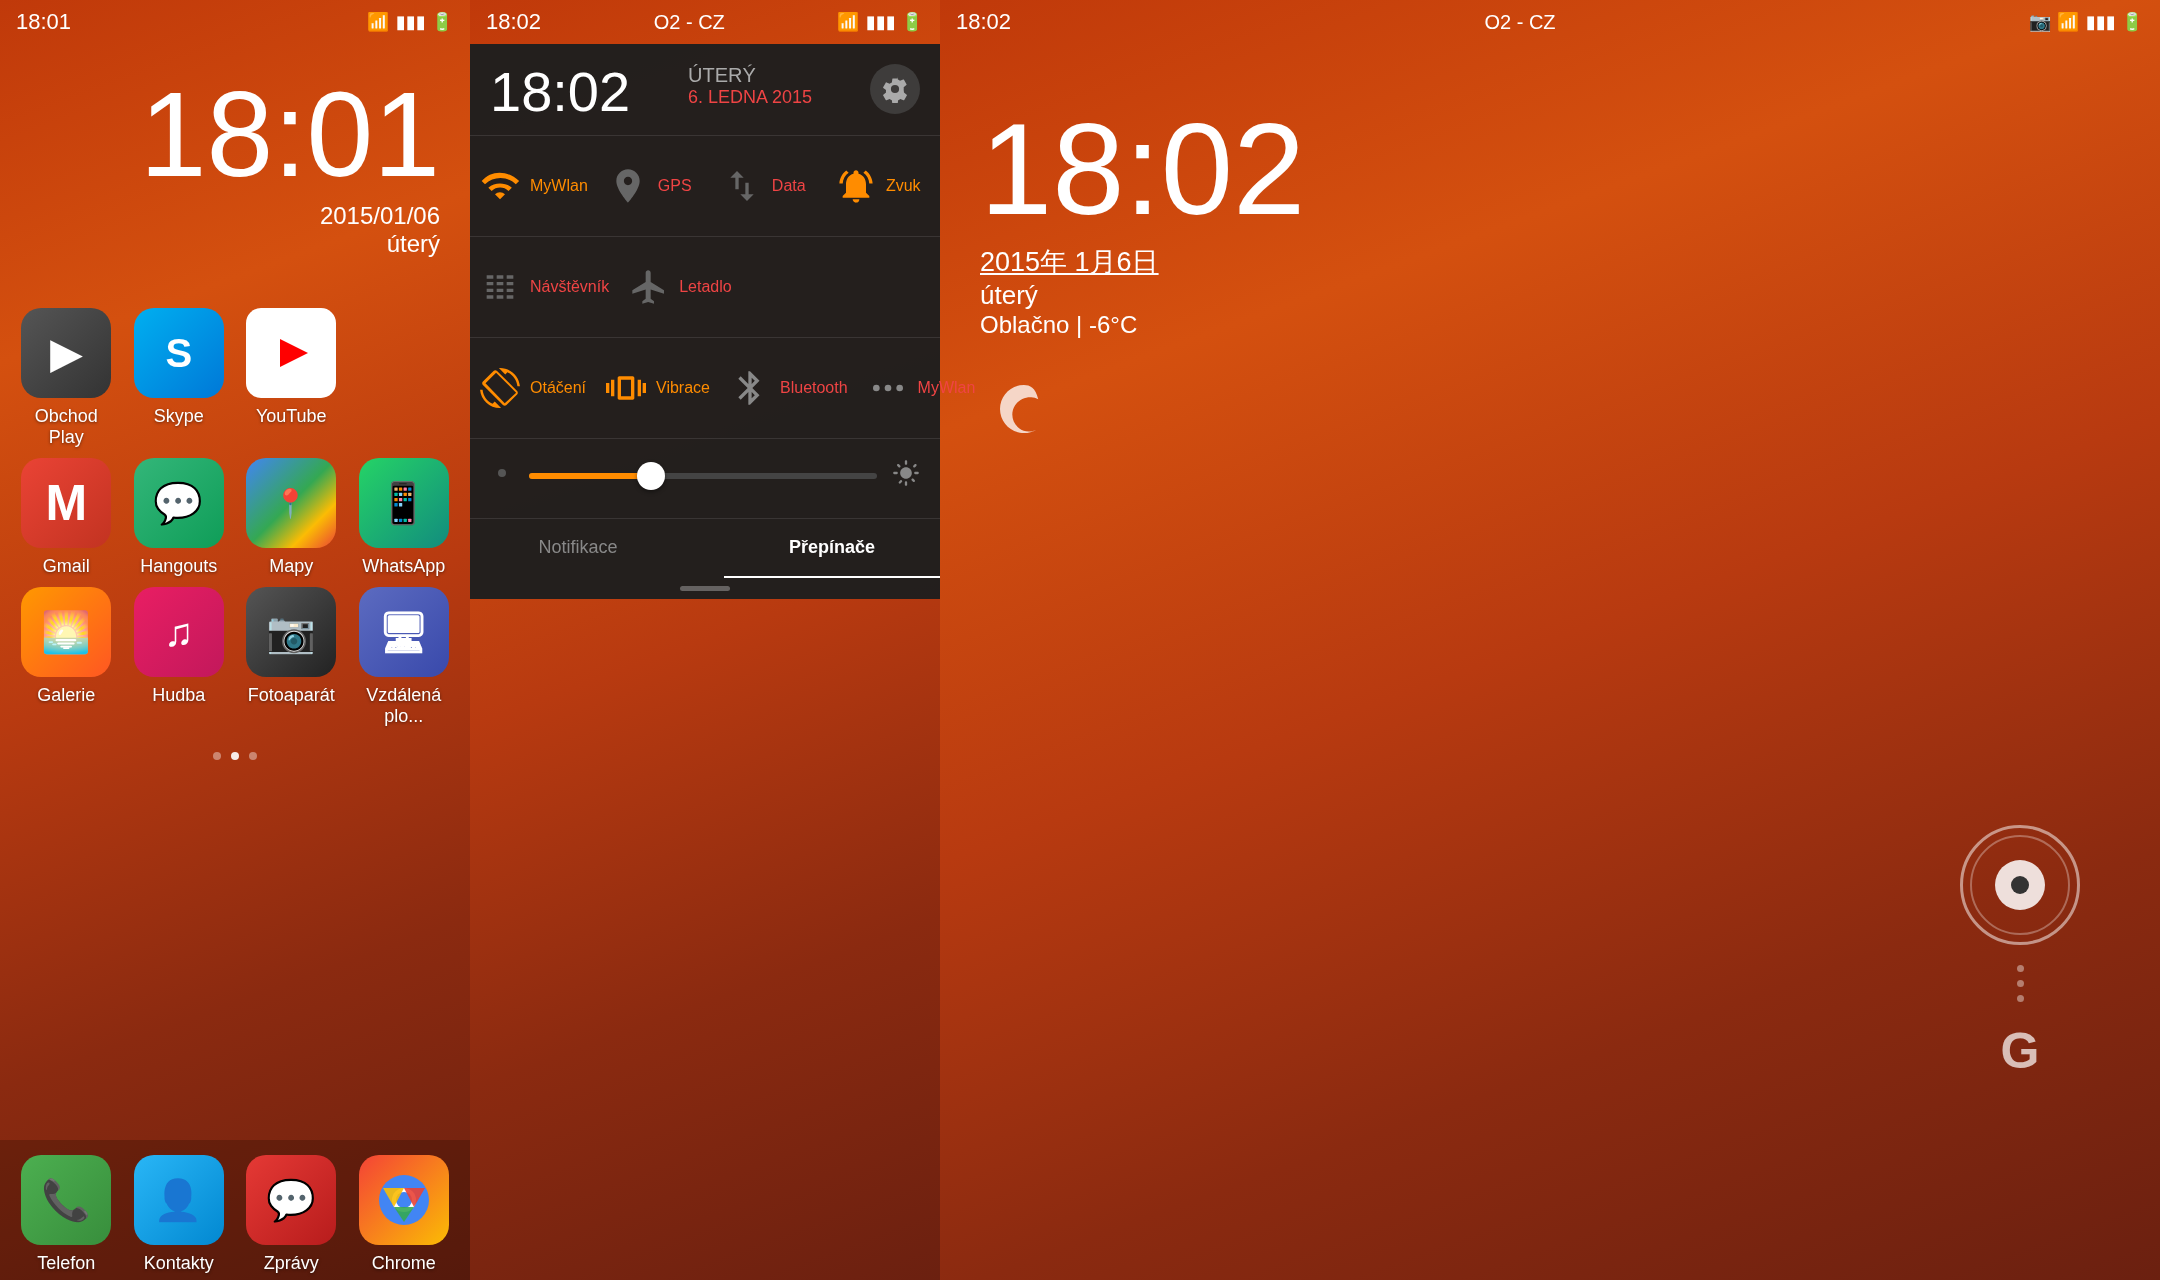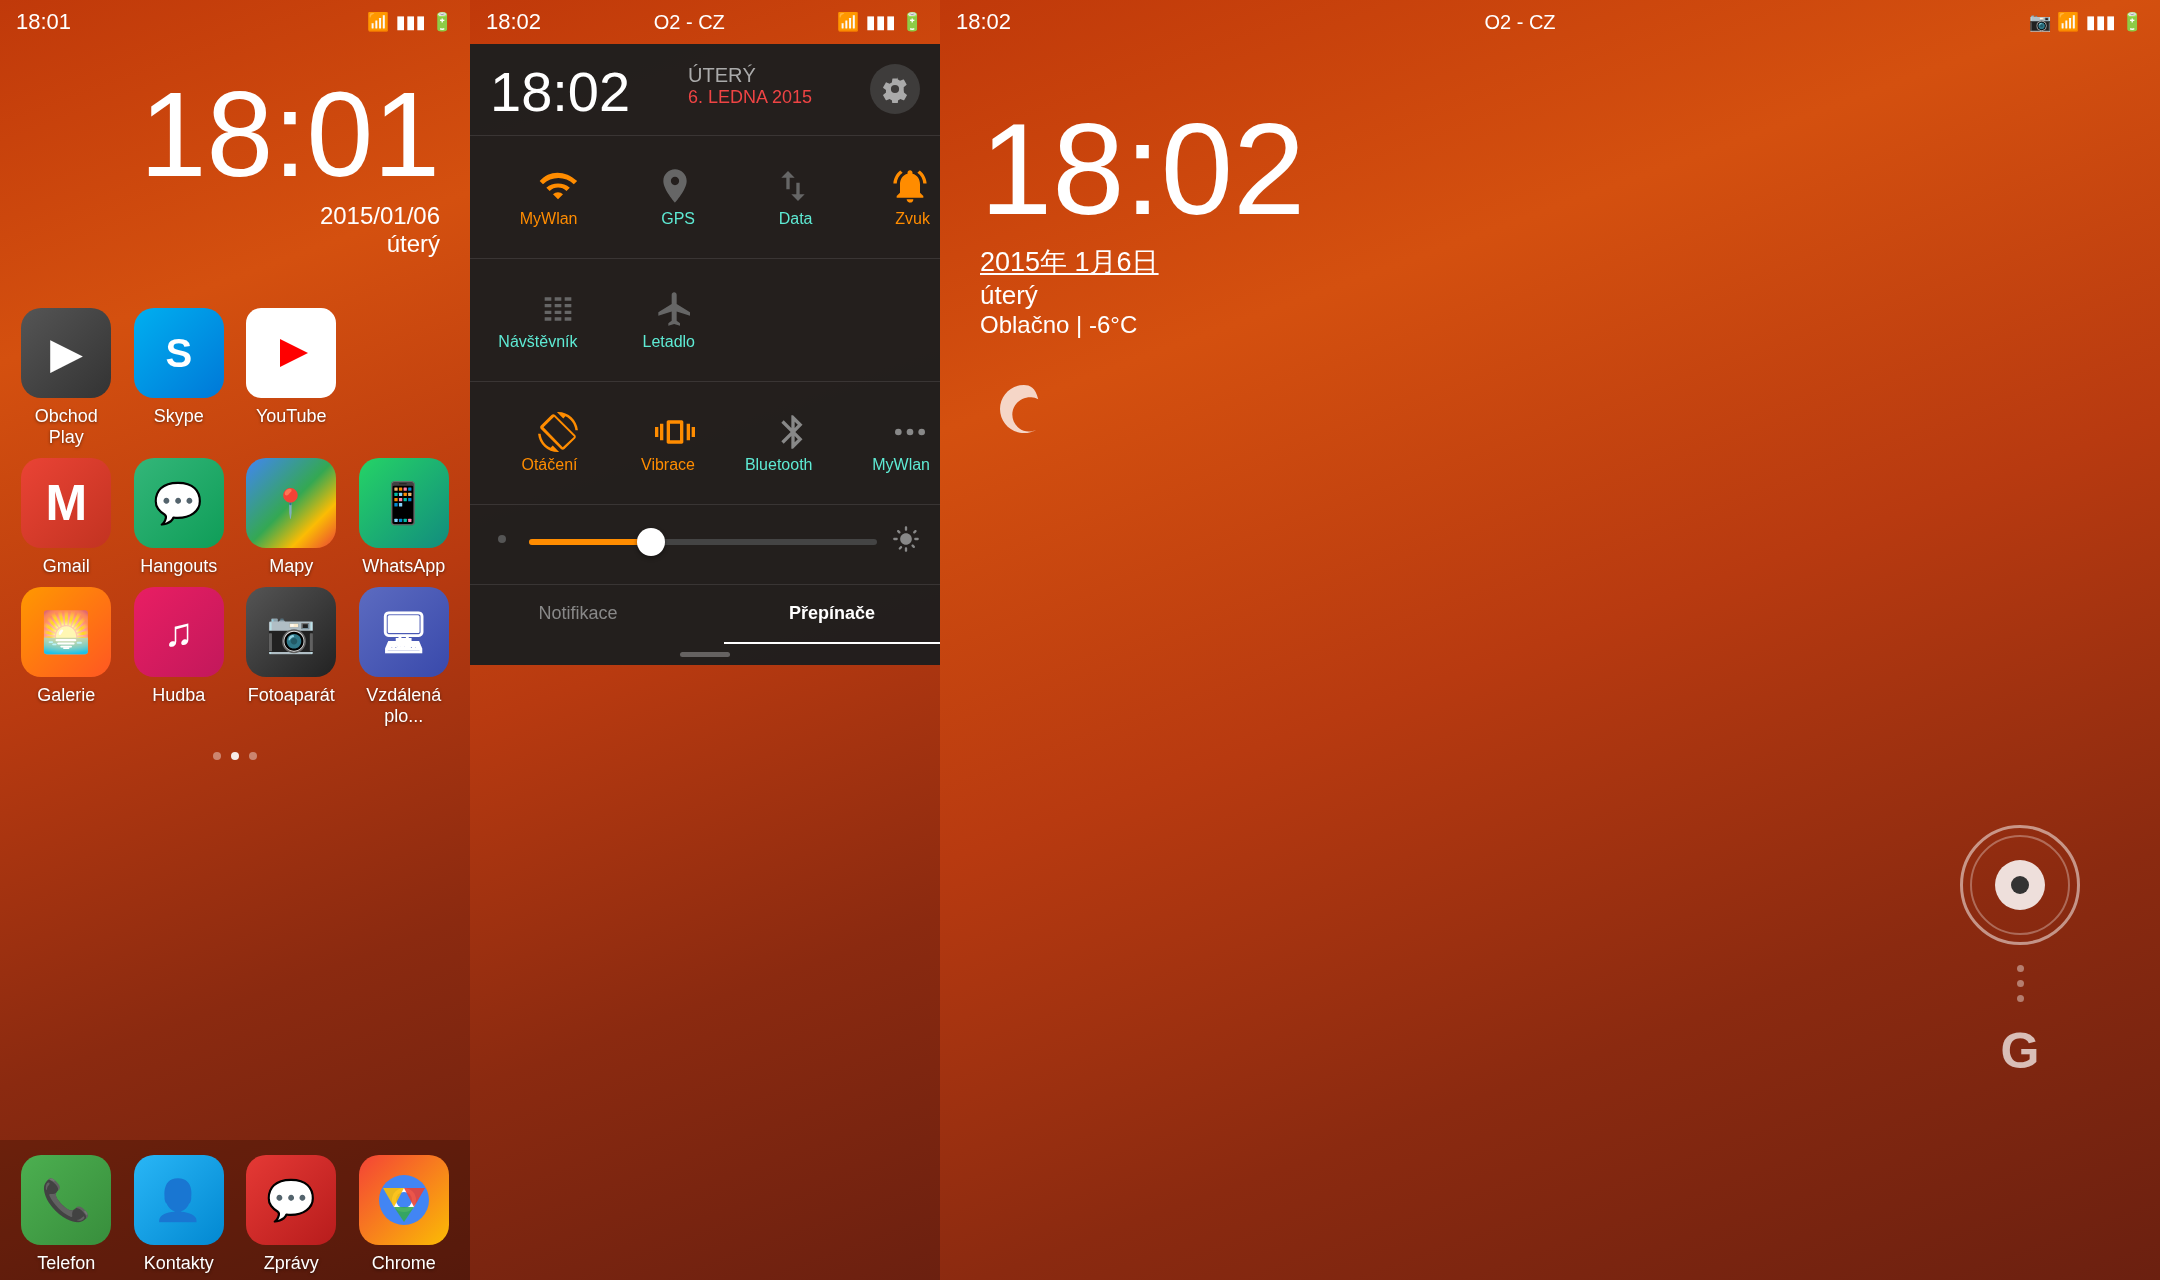--- a/index.html
+++ b/index.html
@@ -165,30 +165,29 @@
     .quick-settings-grid {
       display: grid;
       grid-template-columns: repeat(4, 1fr);
       padding: 10px 0;
       border-top: 1px solid rgba(255,255,255,0.1);
       border-bottom: 1px solid rgba(255,255,255,0.1);
     }
 
     .qs-item {
       display: flex;
-      flex-direction: column;
-      align-items: flex-end;
+      align-items: center;
       padding: 20px 10px;
-      gap: 4px;
+      gap: 10px;
       cursor: pointer;
     }
 
     .qs-label {
       font-size: 16px;
-      color: #5eead4;
+      color: #ef4444;
       text-align: center;
     }
     .qs-label.active { color: #ff8c00; }
 
     .brightness-row {
       display: flex;
       align-items: center;
       padding: 20px 20px;
       gap: 15px;
     }

